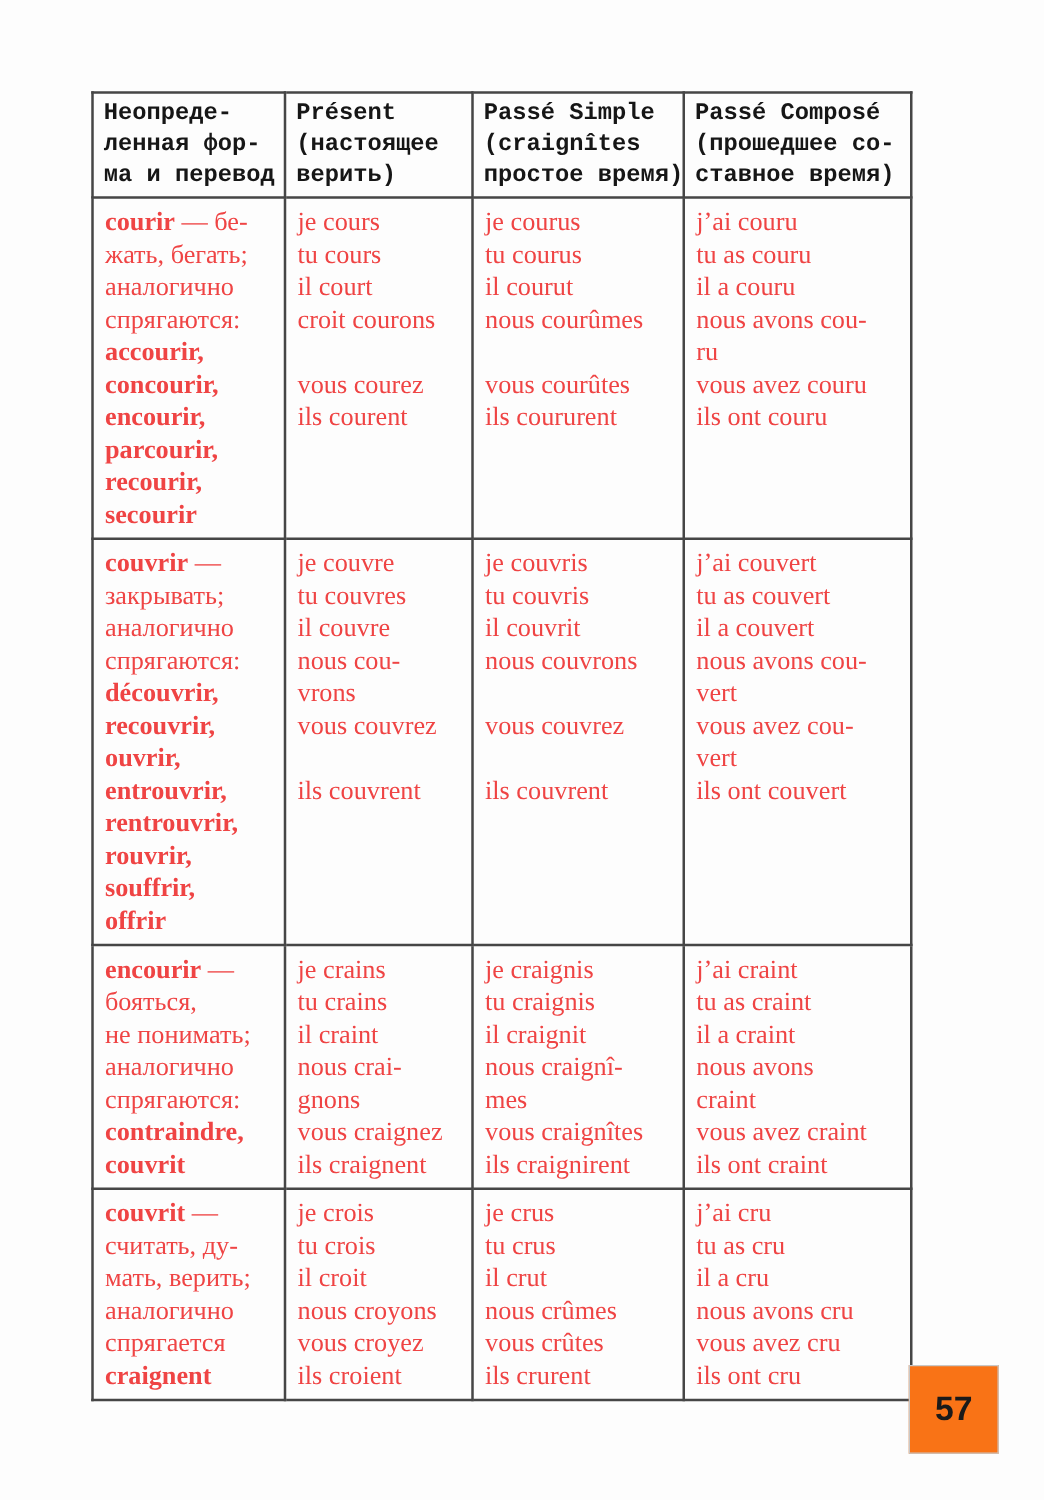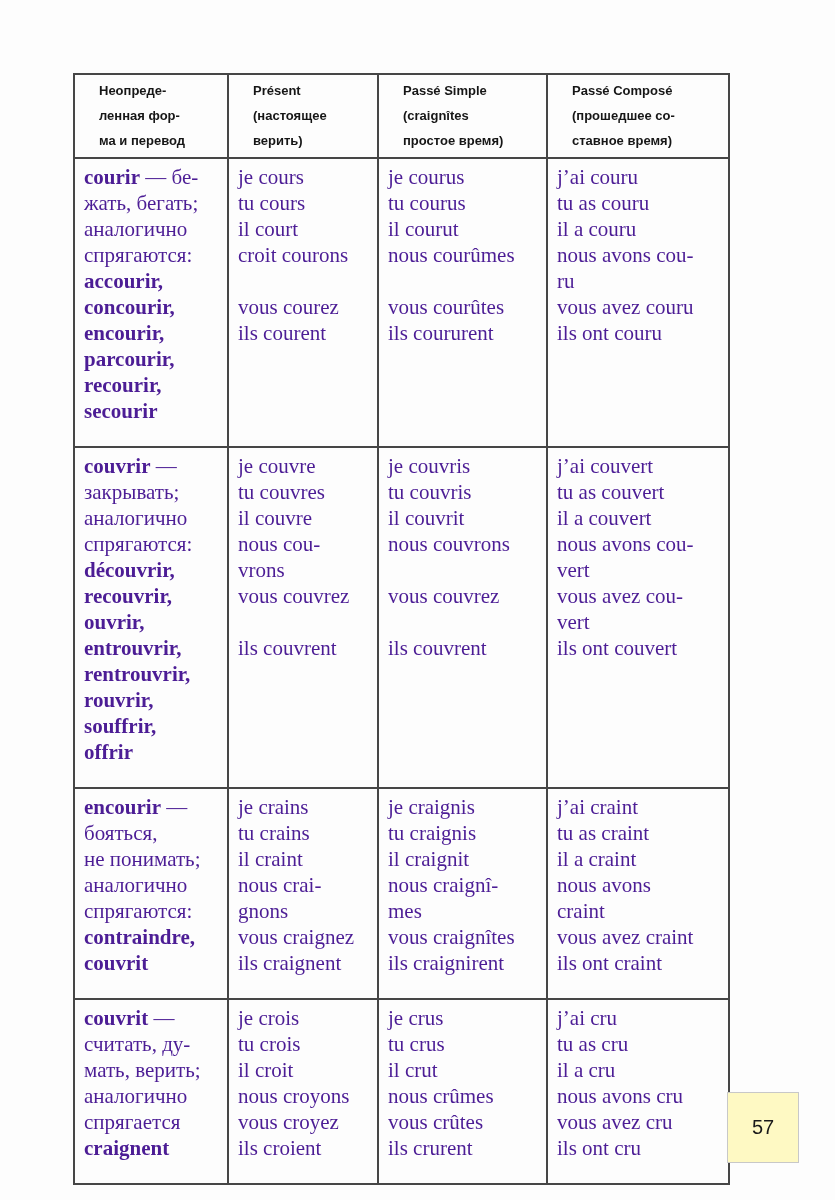--- a/index.html
+++ b/index.html
@@ -28,51 +28,51 @@
   }
   table.conj th,
   table.conj td {
     border: 2px solid #464646;
     vertical-align: top;
     text-align: left;
     white-space: pre;
     overflow: hidden;
   }
   table.conj th {
-    font-family: Liberation Sans, sans-serif;
+    font-family: Liberation Mono, monospace;
     font-weight: bold;
-    font-size: 13px;
+    font-size: 19px;
     line-height: 25px;
-    padding: 3px 3px 4px 24px;
+    padding: 3px 3px 4px 8px;
     color: #161616;
   }
   table.conj td {
     font-family: "Liberation Serif", serif;
     font-size: 21px;
     line-height: 26px;
-    padding: 5px 3px 22px 9px;
-    color: #4c1d95;
+    padding: 5px 3px 6px 9px;
+    color: #ef4444;
   }
   td .b {
     font-weight: bold;
   }
   .pagenum {
     position: absolute;
     left: 727px;
     top: 1092px;
     width: 70px;
     height: 69px;
-    background: #fef9c3;
+    background: #f97316;
     border: 1px solid #c8c8c8;
     display: flex;
     align-items: center;
     justify-content: center;
     font-family: "Liberation Sans", sans-serif;
-    font-weight: normal;
-    font-size: 20px;
+    font-weight: bold;
+    font-size: 27px;
     color: #1a1a1a;
   }
 </style>
 </head>
 <body>
 
 <div class="page">
 
   <table class="conj">
     <colgroup>

